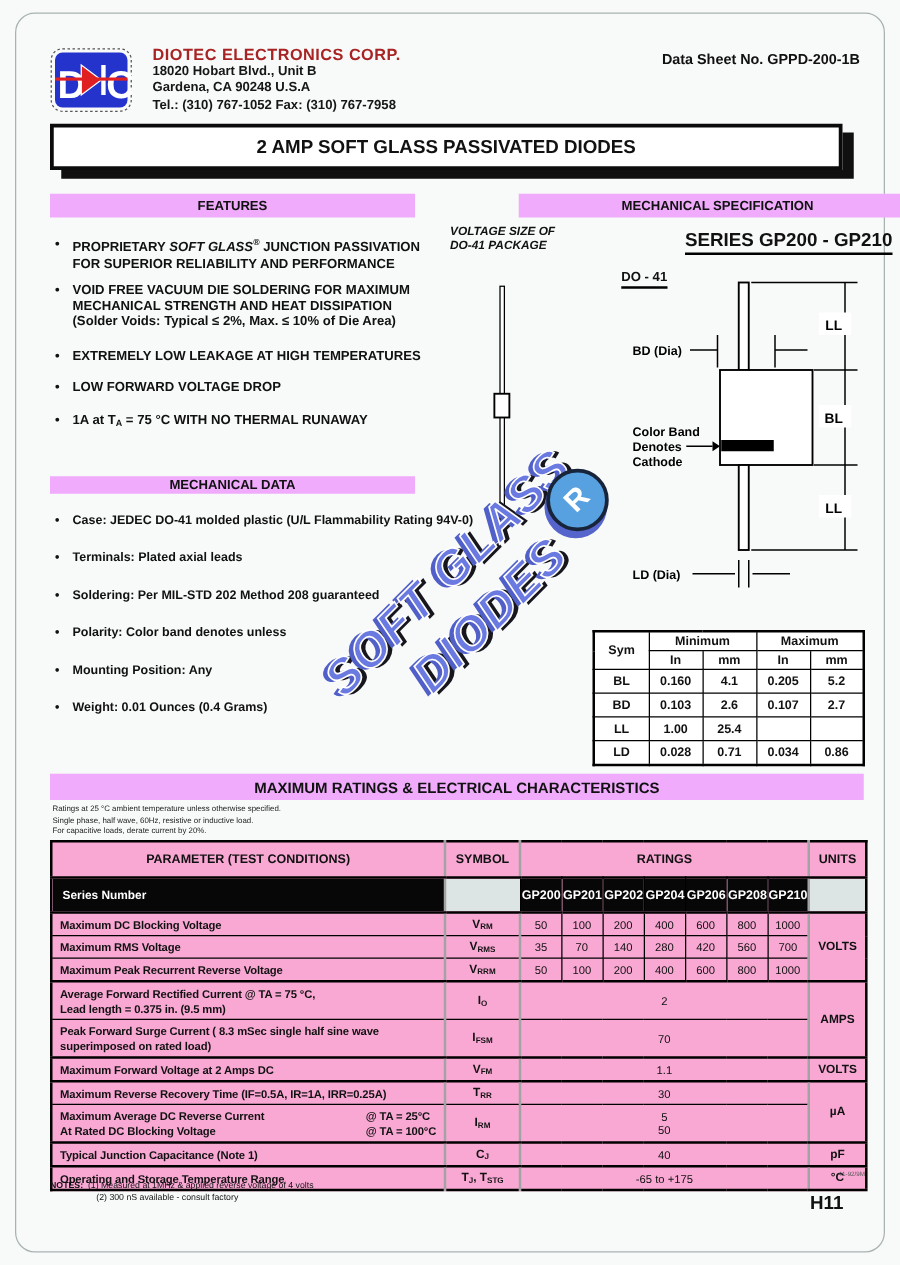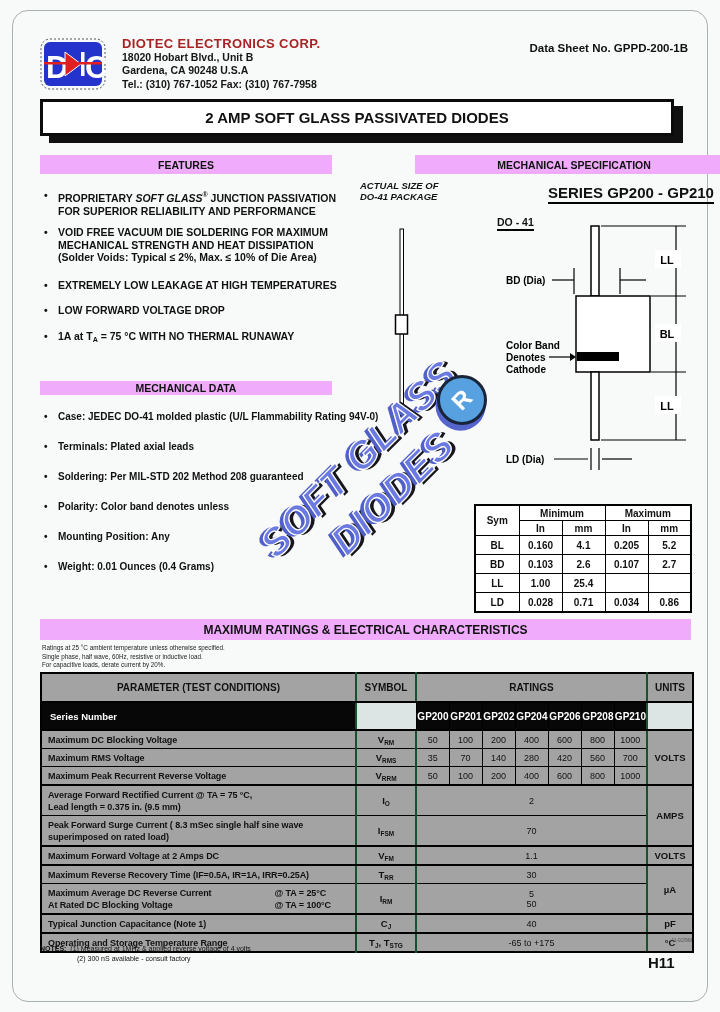--- a/index.html
+++ b/index.html
@@ -57,41 +57,41 @@
   
   .dims{left:474px;top:504px;border-collapse:collapse;table-layout:fixed;background:#fff;
         border:2px solid #000;font-size:10px;font-weight:bold;text-align:center;}
   .dims td{border:1px solid #000;padding:0;height:18px;}
   .dims tr.hd td{height:14px;}
 
   
   .conds{left:42px;top:644px;font-size:6.3px;line-height:8.6px;color:#222;}
 
   
-  .main{left:40px;top:672px;border-collapse:collapse;table-layout:fixed;background:#a3a3a3;
+  .main{left:40px;top:672px;border-collapse:collapse;table-layout:fixed;background:#f9a8d4;
         border:2px solid #000;}
   .main td{border:1px solid #000;padding:0;overflow:hidden;}
-  .main .v2{border-left:2px solid #14532d;}
+  .main .v2{border-left:2px solid #a3a3a3;}
   .main tr.hdr td{height:27px;font-size:10px;font-weight:bold;text-align:center;border-bottom:2px solid #000;}
   .main tr.hdr td.ph{text-align:center;}
   .main tr.series td{height:26px;border-bottom:2px solid #000;}
   .main .blk{background:#070707;color:#fff;}
   .main .gray{background:#dde4e4;}
   .main .sr-label{font-size:9.5px;font-weight:bold;padding-left:8px;}
   .main .gp{font-size:10px;font-weight:bold;text-align:right;border-left:1px solid #98a4a4;}
   .main .param{font-size:9px;font-weight:bold;padding-left:6px;white-space:nowrap;letter-spacing:-0.1px;}
   .main .p2{line-height:12px;}
   .main .sym{font-size:9.5px;font-weight:bold;text-align:center;}
   .main .val{font-size:9px;text-align:center;}
   .main .unit{font-size:9.5px;font-weight:bold;text-align:center;border-bottom:2px solid #000;}
   .main tr.thin td{height:17px;}
   .main tr.tall td{height:29px;}
   .main tr.grp td{border-bottom:2px solid #000;}
   .main .splitcell{display:flex;justify-content:space-between;align-items:center;}
-  .main .condcol{text-align:left;padding-right:24px;font-size:9px;font-weight:bold;line-height:12px;}
+  .main .condcol{text-align:left;padding-right:6px;font-size:9px;font-weight:bold;line-height:12px;}
 
   .notes{left:40px;top:944px;font-size:7px;line-height:9.5px;color:#111;}
   .notes .n2{padding-left:37px;}
   .formno{left:612px;top:937px;width:80px;text-align:right;font-size:5px;color:#555;}
   .pageno{left:648px;top:954px;font-size:15px;font-weight:bold;}
 
   
   .watermark{left:240px;top:425px;width:290px;height:120px;transform:rotate(-45deg);
              z-index:9;pointer-events:none;text-align:center;}
   .wm-t{font-size:39px;font-weight:900;font-style:italic;letter-spacing:1px;color:#6b7ae0;
@@ -177,21 +177,21 @@
         <span class="dot">•</span>
         <span>Mounting Position: Any</span>
       </div>
     <div class="mitem">
         <span class="dot">•</span>
         <span>Weight: 0.01 Ounces (0.4 Grams)</span>
       </div>
   </div>
 
   <div class="abs actual-label">
-    <div>ACTUAL  SIZE OF</div>
+    <div>VOLTAGE  SIZE OF</div>
     <div>DO-41 PACKAGE</div>
   </div>
   <div class="abs series-label">SERIES GP200 - GP210</div>
   <div class="abs do41-label">DO - 41</div>
 
   <svg class="abs" style="left:393px;top:228px;" width="18" height="198" viewBox="0 0 18 198">
     <rect x="7" y="1" width="3.5" height="194" fill="#fff" stroke="#000" stroke-width="1"></rect>
     <rect x="2.5" y="87" width="12" height="19" fill="#fff" stroke="#000" stroke-width="1.5"></rect>
   </svg>
 

